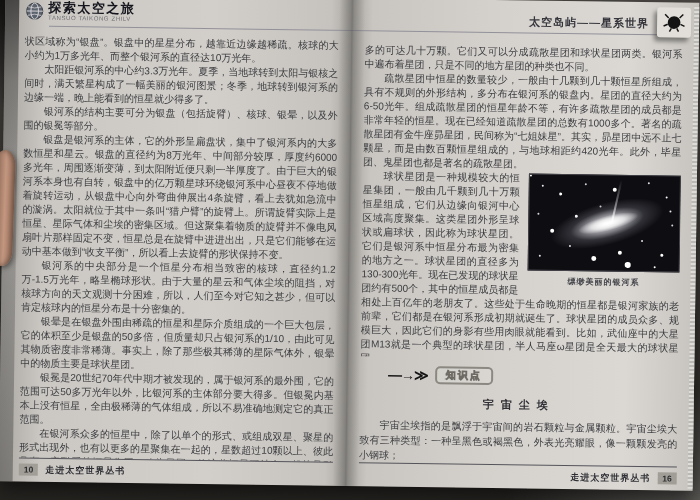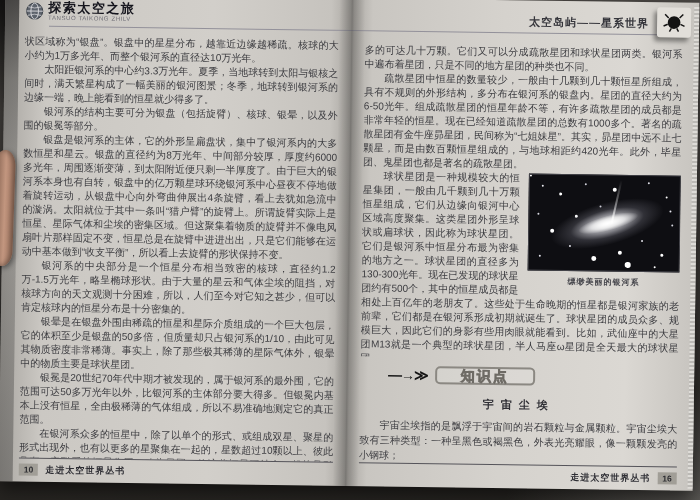--- a/index.html
+++ b/index.html
@@ -85,22 +85,22 @@
       64px 82px 0 1.5px #fff, 90px 76px 0 1px #fff, 112px 64px 0 0 #e0e0e8,
       132px 78px 0 .5px #fff, 142px 48px 0 0 #d5d5dd, 98px 88px 0 2px #fff,
       70px 30px 0 0 #cfcfd8, 10px 80px 0 0 #e4e4ec, 125px 90px 0 0 #fff,
       46px 40px 0 .5px #fff, 140px 34px 0 0 #e8e8f0;}
   figcaption{margin-top:4px;text-align:center;font-size:8px;color:#45454b;letter-spacing:1px;font-weight:bold;}
 
   
   .kp-row{flex:0 0 auto;margin:9px 0 0 28px;display:flex;align-items:center;height:18px;}
   .kp-arrow{font-size:14px;font-weight:bold;color:#141414;letter-spacing:-1px;line-height:14px;}
   .kp-badge{
-    margin-left:7px;border:2px solid #8b8882;border-radius:5px;padding:0 24px;
-    font-size:14px;font-weight:bold;line-height:14px;color:#cbc7c1;
+    margin-left:7px;border:2px solid #8b8882;border-radius:5px;padding:0 9px;
+    font-size:10px;font-weight:bold;line-height:14px;color:#cbc7c1;
     -webkit-text-stroke:.7px #6e6b65;background:rgba(255,255,255,.12);letter-spacing:2px;}
   .kp-title{flex:0 0 auto;margin:12px 0 7px;text-align:center;font-size:11px;font-weight:bold;color:#2f2f35;letter-spacing:7px;}
   .kp-text{flex:0 0 auto;margin:0;font-size:10px;line-height:15px;text-indent:2em;text-align:justify;color:#3c3c40;}
 
   
   .page-footer{flex:0 0 auto;margin-top:auto;}
   .footer-rule{height:1px;background:#55545a;margin-bottom:4px;}
   .footer-row{display:flex;align-items:center;height:14px;}
   .footer-row.right{justify-content:flex-end;}
   .pagenum{background:#a19e97;color:#2c2c30;font-size:8.5px;font-weight:bold;padding:1px 5px;line-height:10px;}

